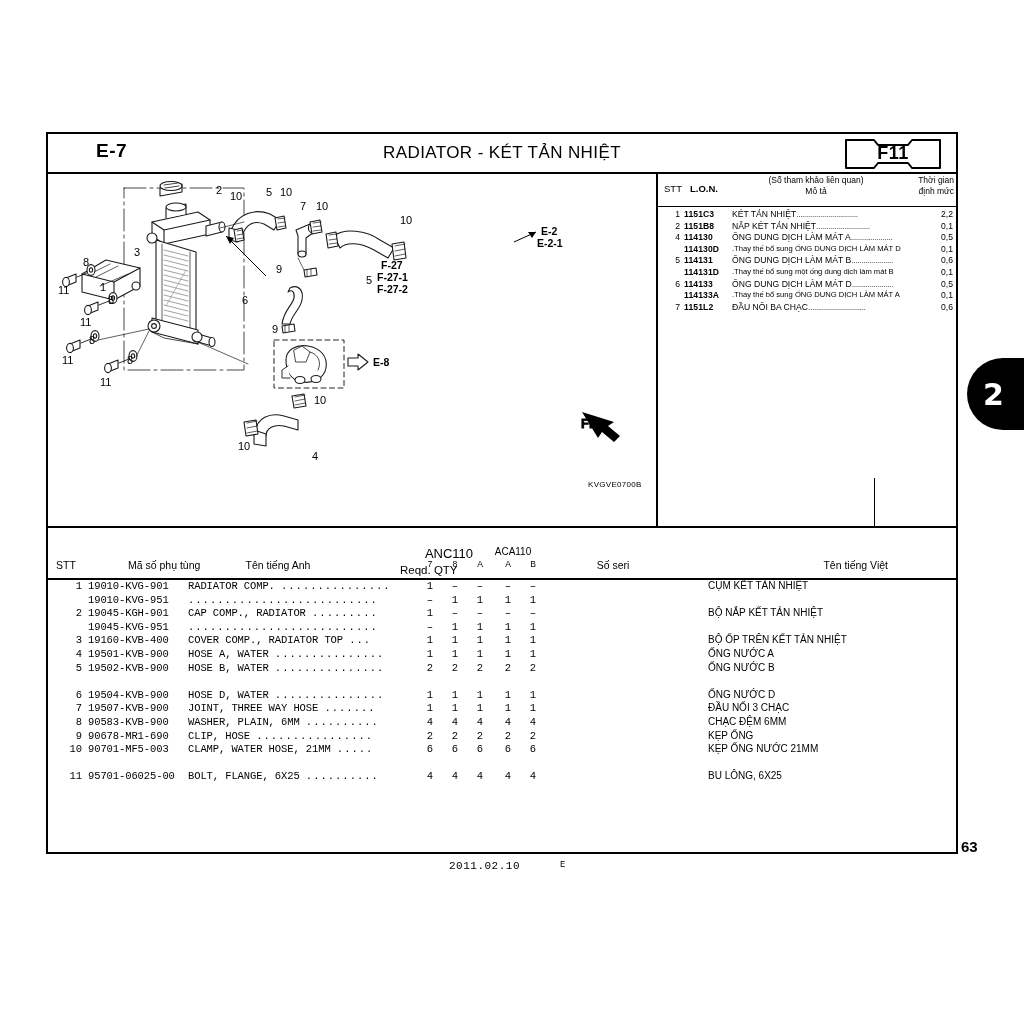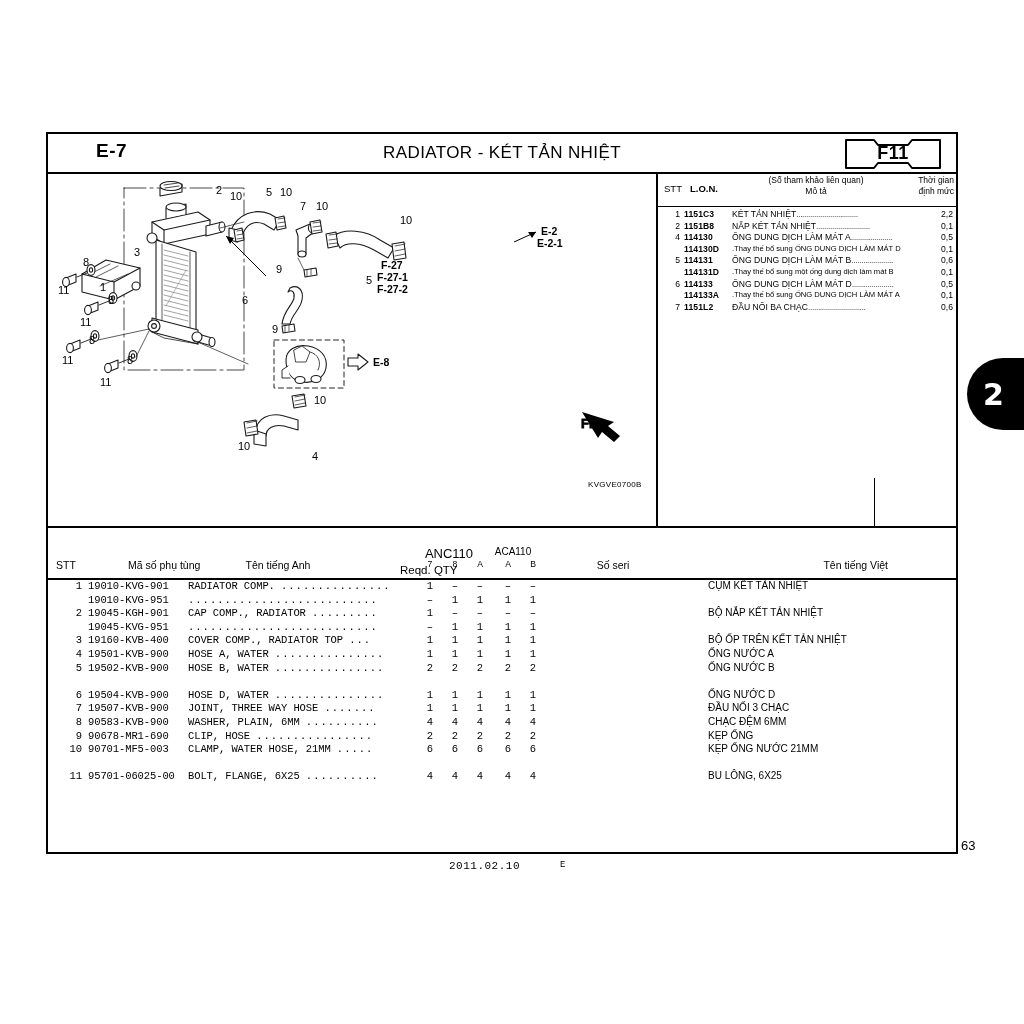--- a/index.html
+++ b/index.html
@@ -56,21 +56,21 @@
   .pc-stt{position:absolute;left:0;width:34px;text-align:right;font-family:"Liberation Mono",monospace;font-size:10.5px;}
   .pc-pn{position:absolute;left:40px;font-family:"Liberation Mono",monospace;font-size:10.5px;letter-spacing:-.1px;}
   .pc-en{position:absolute;left:140px;font-family:"Liberation Mono",monospace;font-size:10.5px;letter-spacing:-.1px;white-space:nowrap;}
   .pc-en .dots{letter-spacing:1px;}
   .pc-q{position:absolute;width:16px;text-align:center;font-family:"Liberation Mono",monospace;font-size:10.5px;}
   .pc-vn{position:absolute;left:660px;font-size:10px;white-space:nowrap;}
 
   
   .foot-date{position:absolute;left:449px;top:860px;font-family:"Liberation Mono",monospace;font-size:11px;letter-spacing:.5px;}
   .foot-e{position:absolute;left:560px;top:860px;font-family:"Liberation Mono",monospace;font-size:9px;}
-  .pageno{position:absolute;left:961px;top:838px;font-size:13px;font-weight:normal;}
+  .pageno{position:absolute;left:961px;top:838px;font-size:15px;font-weight:bold;}
 
   
   .tab{position:absolute;left:967px;top:358px;width:57px;height:72px;background:#000;border-radius:36px 0 0 36px;}
   .tab span{position:absolute;left:4px;top:19px;width:45px;text-align:center;color:#fff;font-size:30px;font-weight:bold;font-family:"DejaVu Sans",sans-serif;}
 
   .dwgcode{position:absolute;left:588px;top:463px;font-size:8px;letter-spacing:.3px;font-family:"Liberation Sans",sans-serif;}
 </style>
 </head>
 <body>
 

